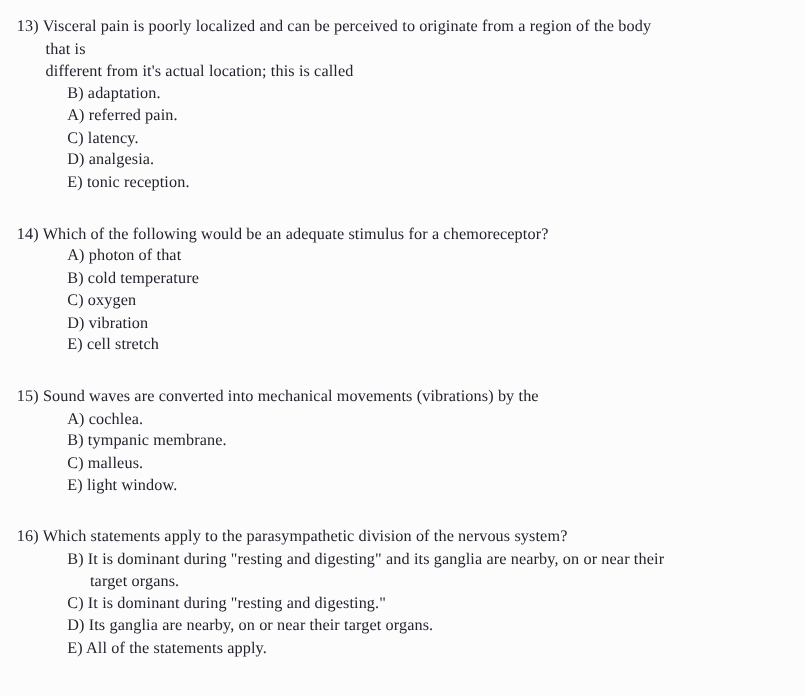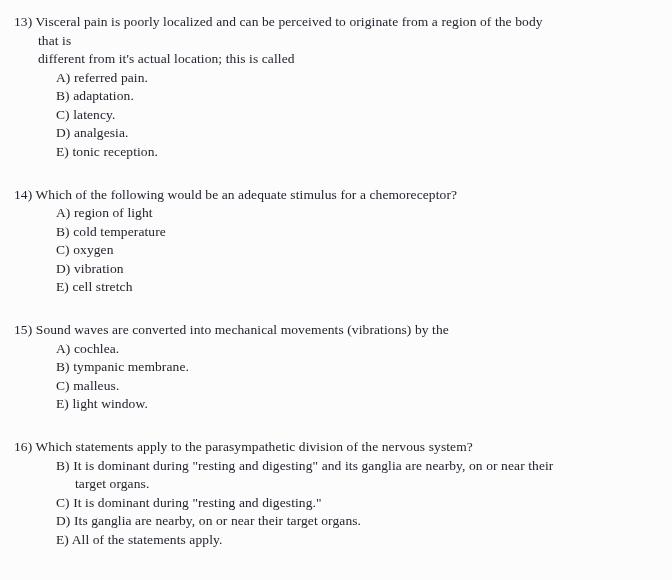--- a/index.html
+++ b/index.html
@@ -45,30 +45,30 @@
   }
 </style>
 </head>
 <body>
 
 <div class="page">
 
   <div class="question">
     <div class="q-head"><span class="q-num">13)</span> <span class="q-text">Visceral pain is poorly localized and can be perceived to originate from a region of the body that is
 different from it's actual location; this is called</span></div>
+    <div class="option"><span class="opt-letter">B)</span> <span class="opt-text">adaptation.</span></div>
     <div class="option"><span class="opt-letter">A)</span> <span class="opt-text">referred pain.</span></div>
-    <div class="option"><span class="opt-letter">B)</span> <span class="opt-text">adaptation.</span></div>
     <div class="option"><span class="opt-letter">C)</span> <span class="opt-text">latency.</span></div>
     <div class="option"><span class="opt-letter">D)</span> <span class="opt-text">analgesia.</span></div>
     <div class="option"><span class="opt-letter">E)</span> <span class="opt-text">tonic reception.</span></div>
   </div>
 
   <div class="question">
     <div class="q-head"><span class="q-num">14)</span> <span class="q-text">Which of the following would be an adequate stimulus for a chemoreceptor?</span></div>
-    <div class="option"><span class="opt-letter">A)</span> <span class="opt-text">region of light</span></div>
+    <div class="option"><span class="opt-letter">A)</span> <span class="opt-text">photon of that</span></div>
     <div class="option"><span class="opt-letter">B)</span> <span class="opt-text">cold temperature</span></div>
     <div class="option"><span class="opt-letter">C)</span> <span class="opt-text">oxygen</span></div>
     <div class="option"><span class="opt-letter">D)</span> <span class="opt-text">vibration</span></div>
     <div class="option"><span class="opt-letter">E)</span> <span class="opt-text">cell stretch</span></div>
   </div>
 
   <div class="question">
     <div class="q-head"><span class="q-num">15)</span> <span class="q-text">Sound waves are converted into mechanical movements (vibrations) by the</span></div>
     <div class="option"><span class="opt-letter">A)</span> <span class="opt-text">cochlea.</span></div>
     <div class="option"><span class="opt-letter">B)</span> <span class="opt-text">tympanic membrane.</span></div>

